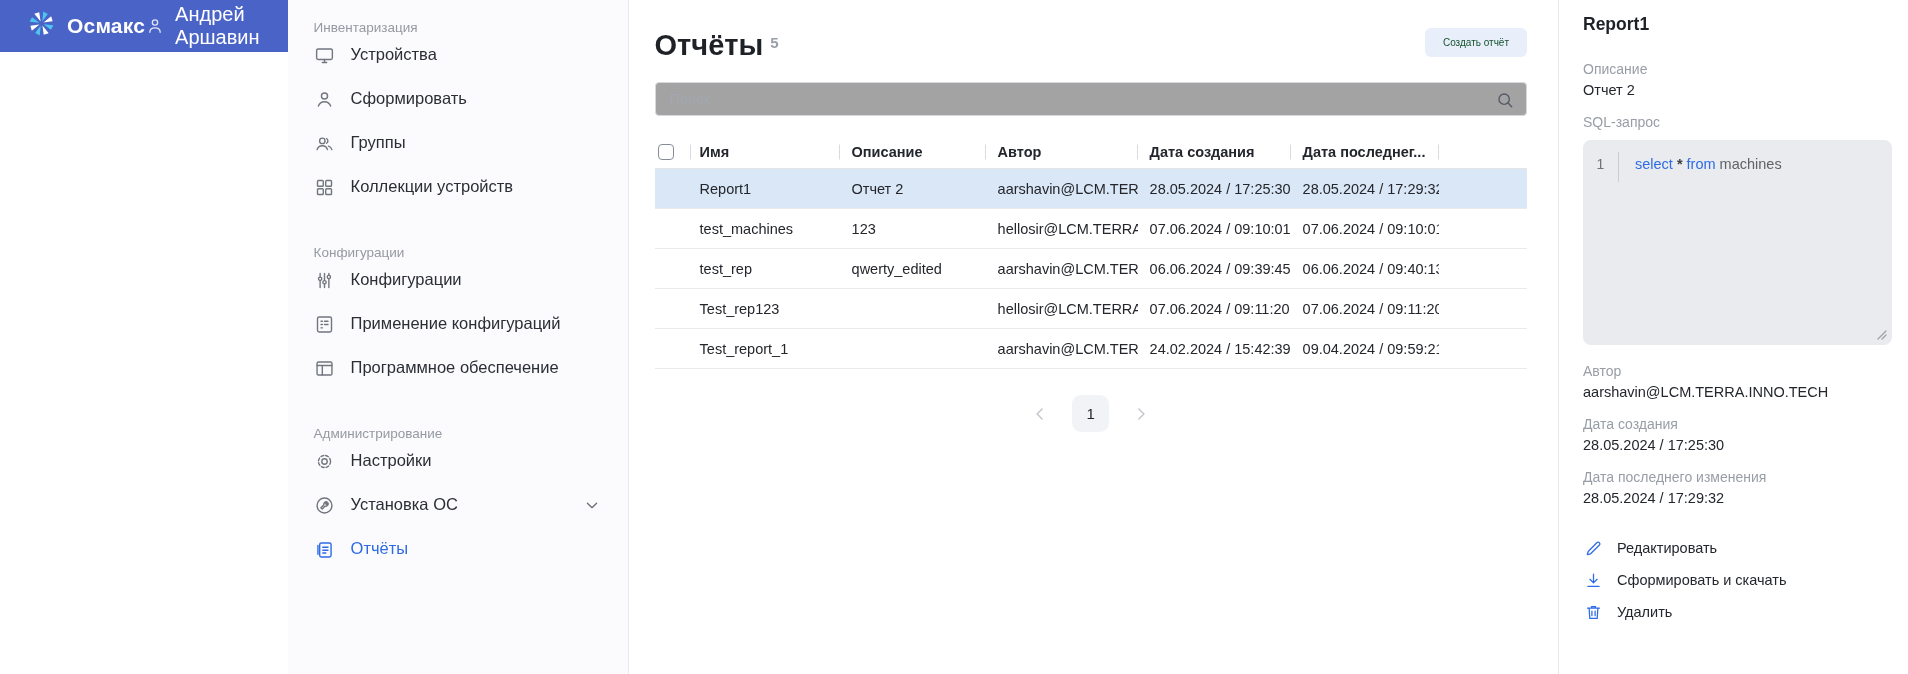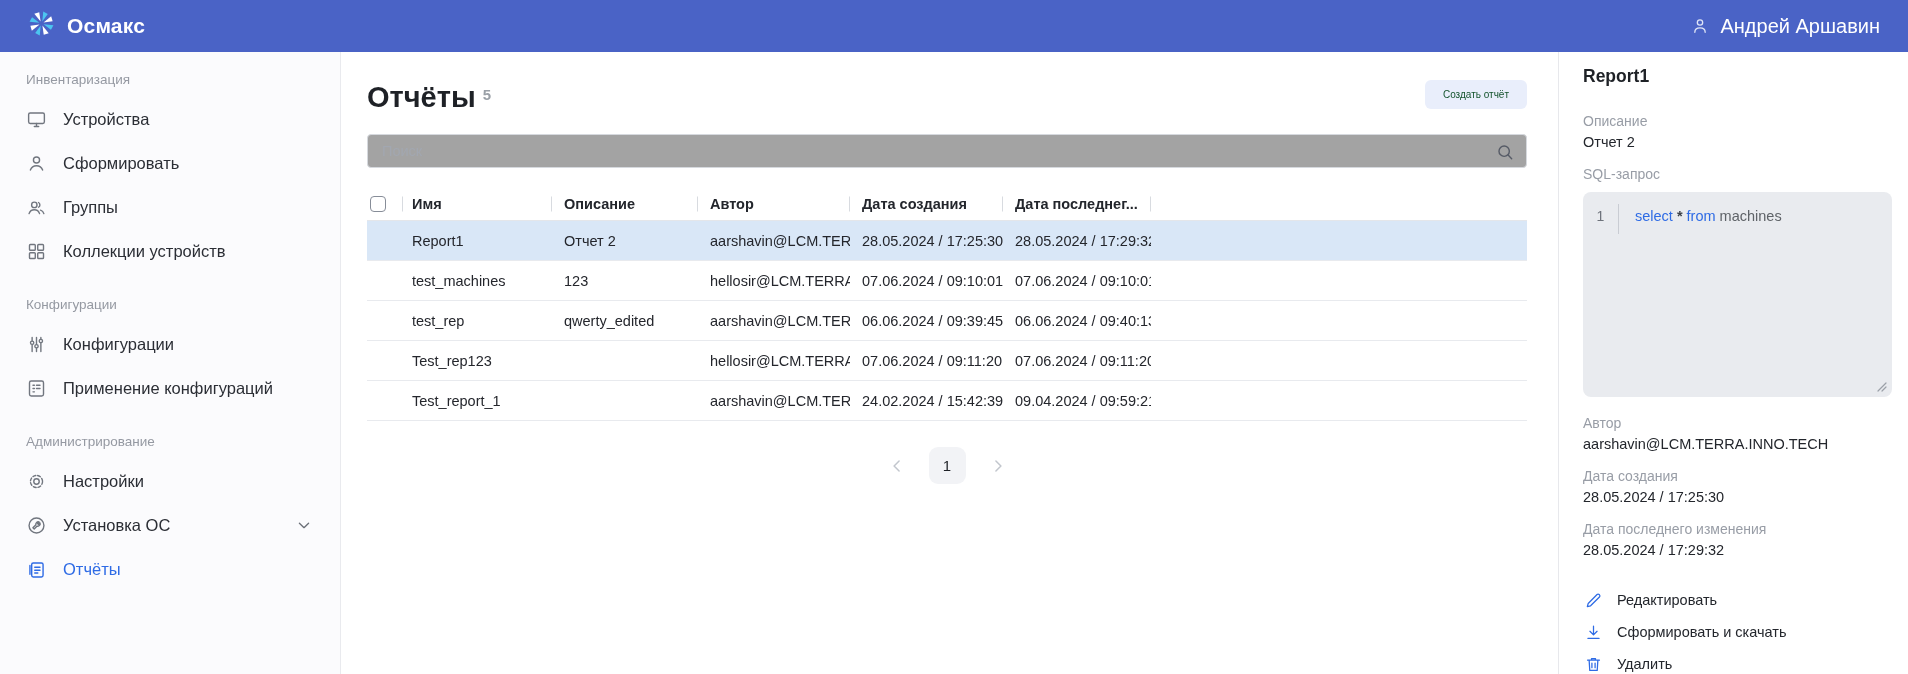--- a/index.html
+++ b/index.html
@@ -1,36 +1,36 @@
 <!DOCTYPE html>
 <html><head>
 <meta charset="utf-8">
 <style>
   * { box-sizing: border-box; margin: 0; padding: 0; }
   html,body { width:1908px; height:674px; overflow:hidden; background:#fff;
     font-family:"Liberation Sans", sans-serif; }
-  .app { width:1908px; height:674px; display:flex; flex-direction:column; }
+  .app { width:1908px; height:674px; display:flex; flex-direction:row; }
 
   
   .topbar { height:52px; flex:0 0 52px; background:#4a63c6; display:flex;
     align-items:center; justify-content:space-between; padding:0 28px; }
   .brand { display:flex; align-items:center; gap:12px; color:#fff;
     font-size:21px; font-weight:700; letter-spacing:.2px; }
   .userbox { display:flex; align-items:center; gap:10px; color:#fff; font-size:20px; cursor:pointer; }
   .userbox .icon { color:#dfe5f7; display:flex; }
 
   
   .bodyrow { flex:1; display:flex; min-height:0; }
 
   
   .sidebar { width:341px; flex:0 0 341px; background:#fbfbfd;
     border-right:1px solid #e9eaee; padding-top:4px; }
   .section-label { margin:16px 0 10px 26px; color:#9599a2; font-size:13.5px; }
   .section-label + .section-label, .side-item + .section-label { margin-top:24px; }
-  .side-item { display:flex; align-items:center; gap:16px; height:44px;
+  .side-item { display:flex; align-items:flex-start; gap:16px; height:44px;
     padding:0 26px; font-size:16.5px; color:#2b2e35; cursor:pointer; }
   .side-item .icon { color:#71767f; display:flex; flex:0 0 auto; }
   .side-item.active, .side-item.active .icon { color:#2e6be5; }
   .side-item .chev { margin-left:auto; color:#6b7078; }
 
   
   .main { flex:1; padding:28px 31px 0 26px; min-width:0; }
   .title-row { display:flex; align-items:flex-start; justify-content:space-between; }
   .page-title { font-size:29px; font-weight:700; color:#1e2126; line-height:34px; }
   .page-title .count { font-size:15px; color:#9aa0a7; font-weight:700;
@@ -187,20 +187,29 @@
         </div>
         <div class="side-item">
           <span class="icon">
             <svg width="21" height="21" viewBox="0 0 24 24" fill="none" stroke="currentColor" stroke-width="1.6" stroke-linecap="round" stroke-linejoin="round">
               <rect x="4" y="3.5" width="16" height="17" rx="2"></rect>
               <path d="M8 8.2h1.6M12 8.2h4M8 12h1.6M12 12h4M8 15.8h1.6"></path>
             </svg>
           </span>
           <span>Применение конфигураций</span>
         </div>
+        <div class="side-item">
+          <span class="icon">
+            <svg width="21" height="21" viewBox="0 0 24 24" fill="none" stroke="currentColor" stroke-width="1.6" stroke-linecap="round" stroke-linejoin="round">
+              <rect x="3.5" y="4.5" width="17" height="15" rx="1.6"></rect>
+              <path d="M3.5 8.5h17M9.5 8.5v11"></path>
+            </svg>
+          </span>
+          <span>Программное обеспечение</span>
+        </div>
         <div class="section-label">Администрирование</div>
         <div class="side-item">
           <span class="icon">
             <svg width="21" height="21" viewBox="0 0 24 24" fill="none" stroke="currentColor" stroke-width="1.6" stroke-linecap="round" stroke-linejoin="round">
               <circle cx="12" cy="12" r="3.1"></circle>
               <circle cx="12" cy="12" r="6.9" stroke-dasharray="3.3 2.2"></circle>
             </svg>
           </span>
           <span>Настройки</span>
         </div>

